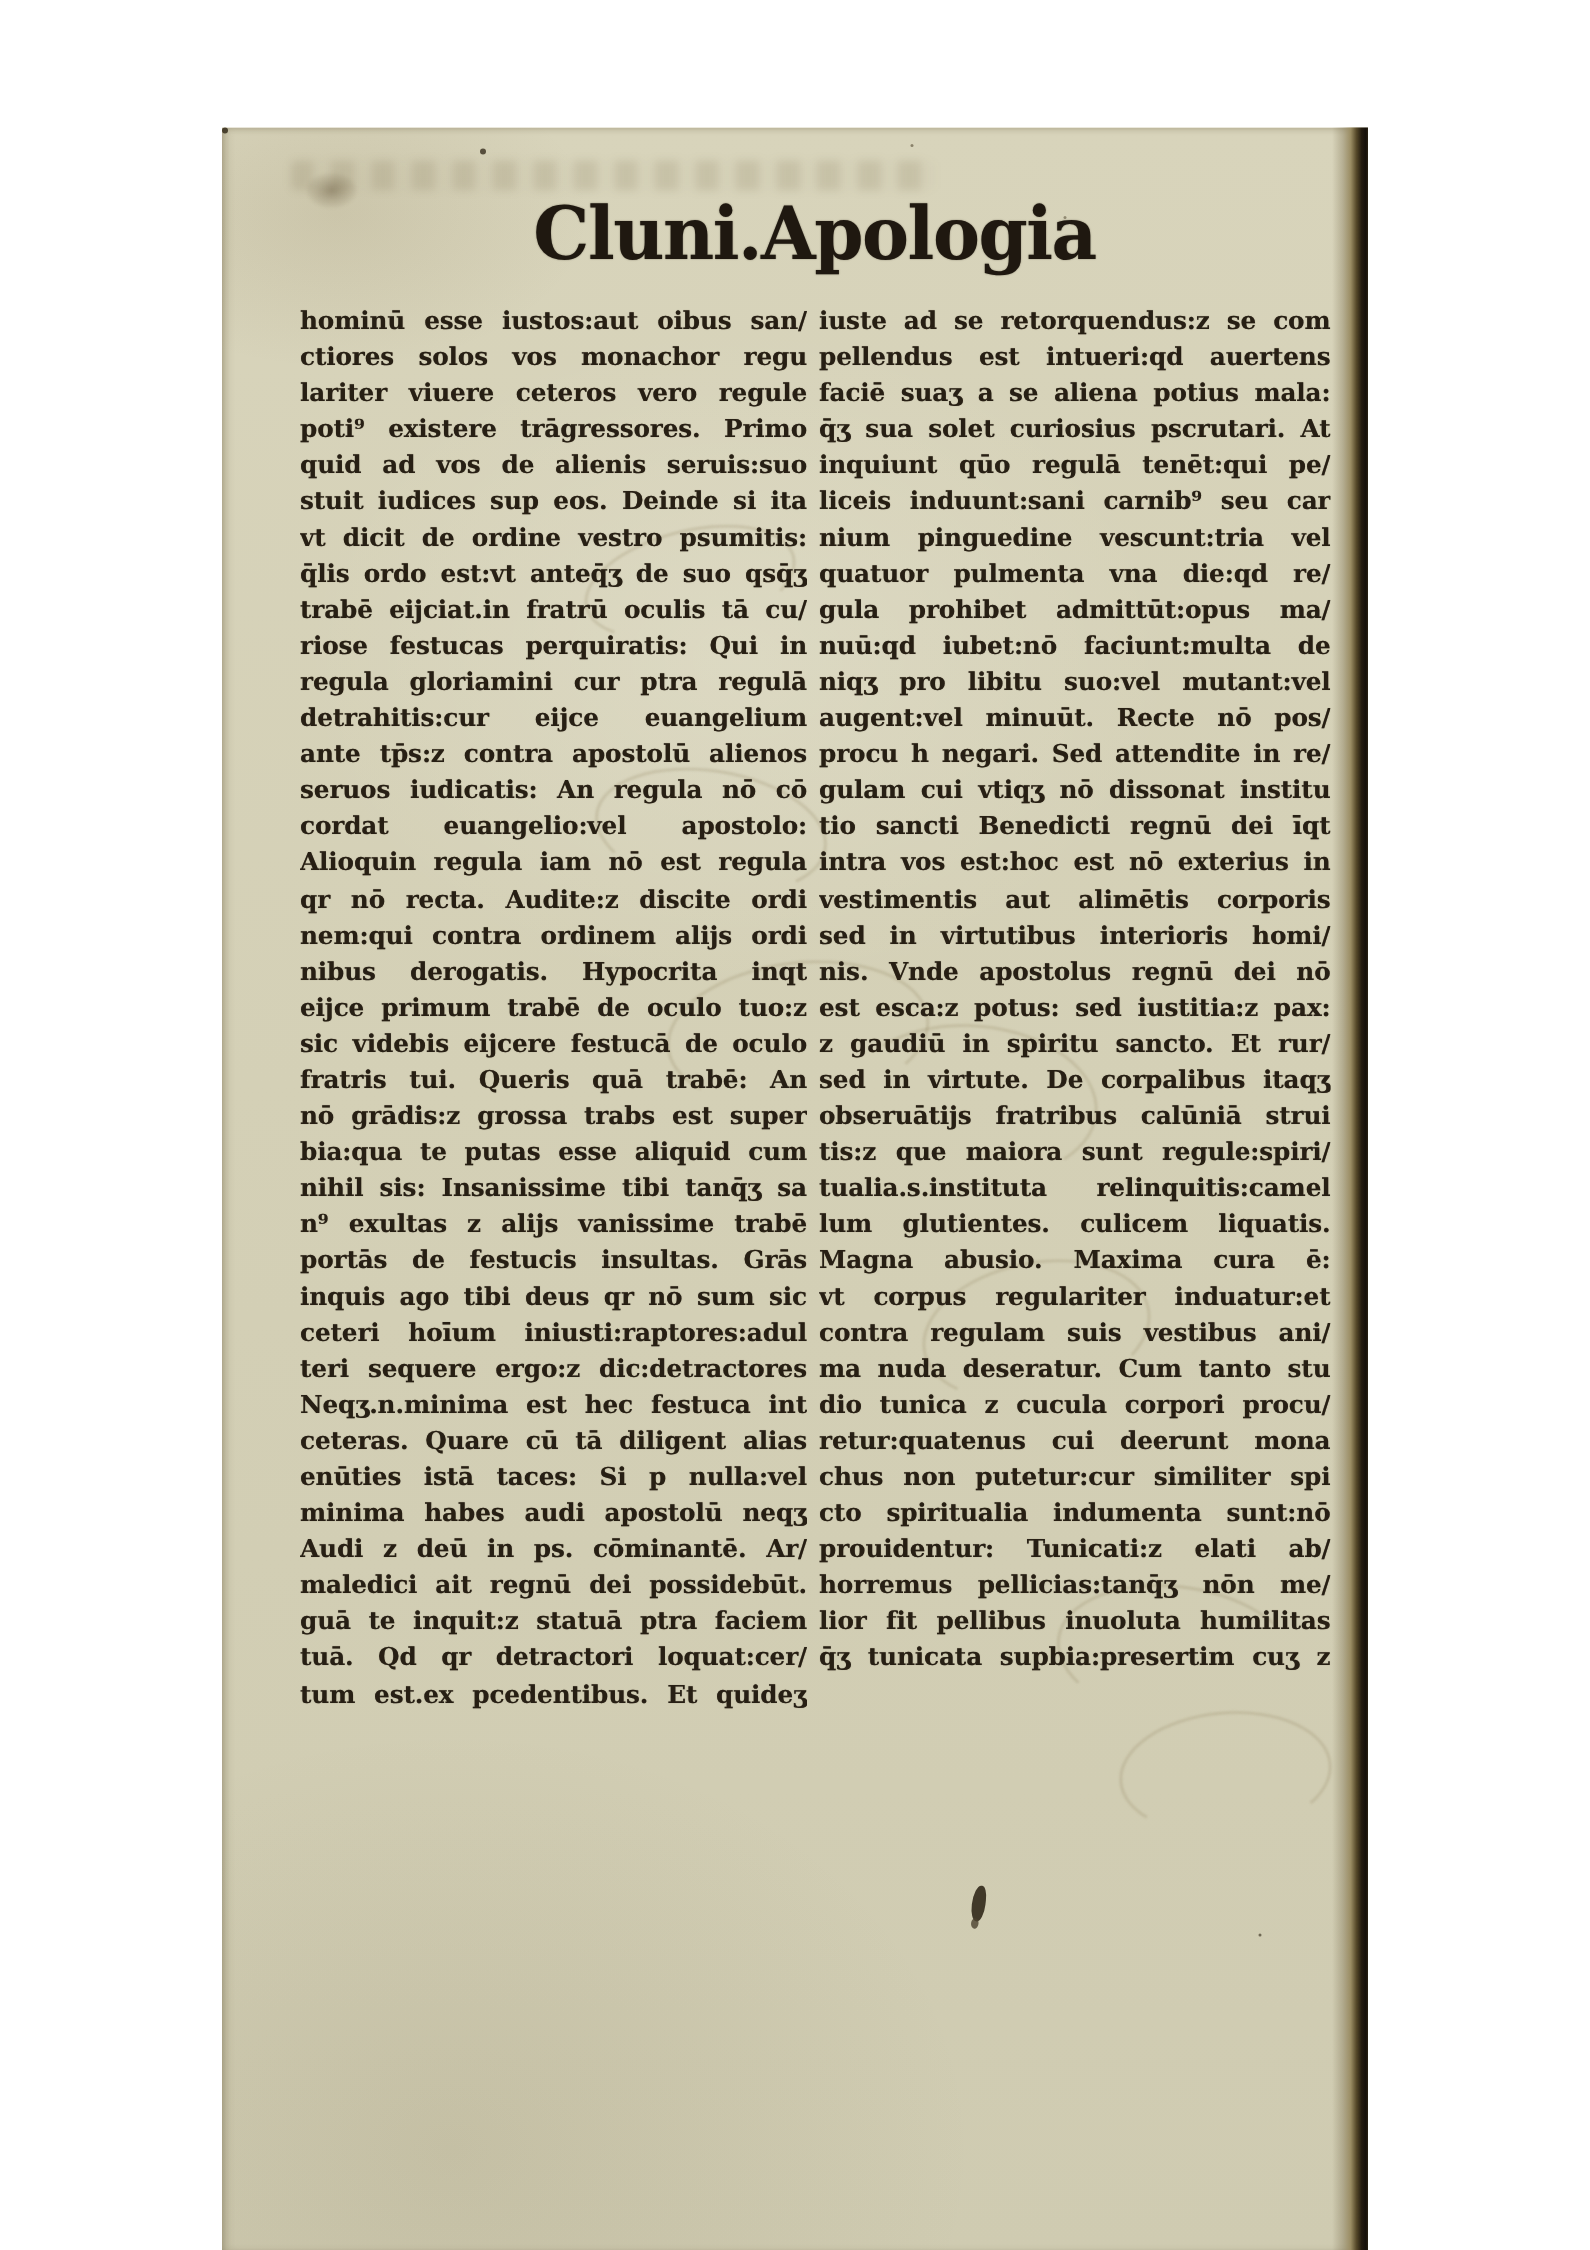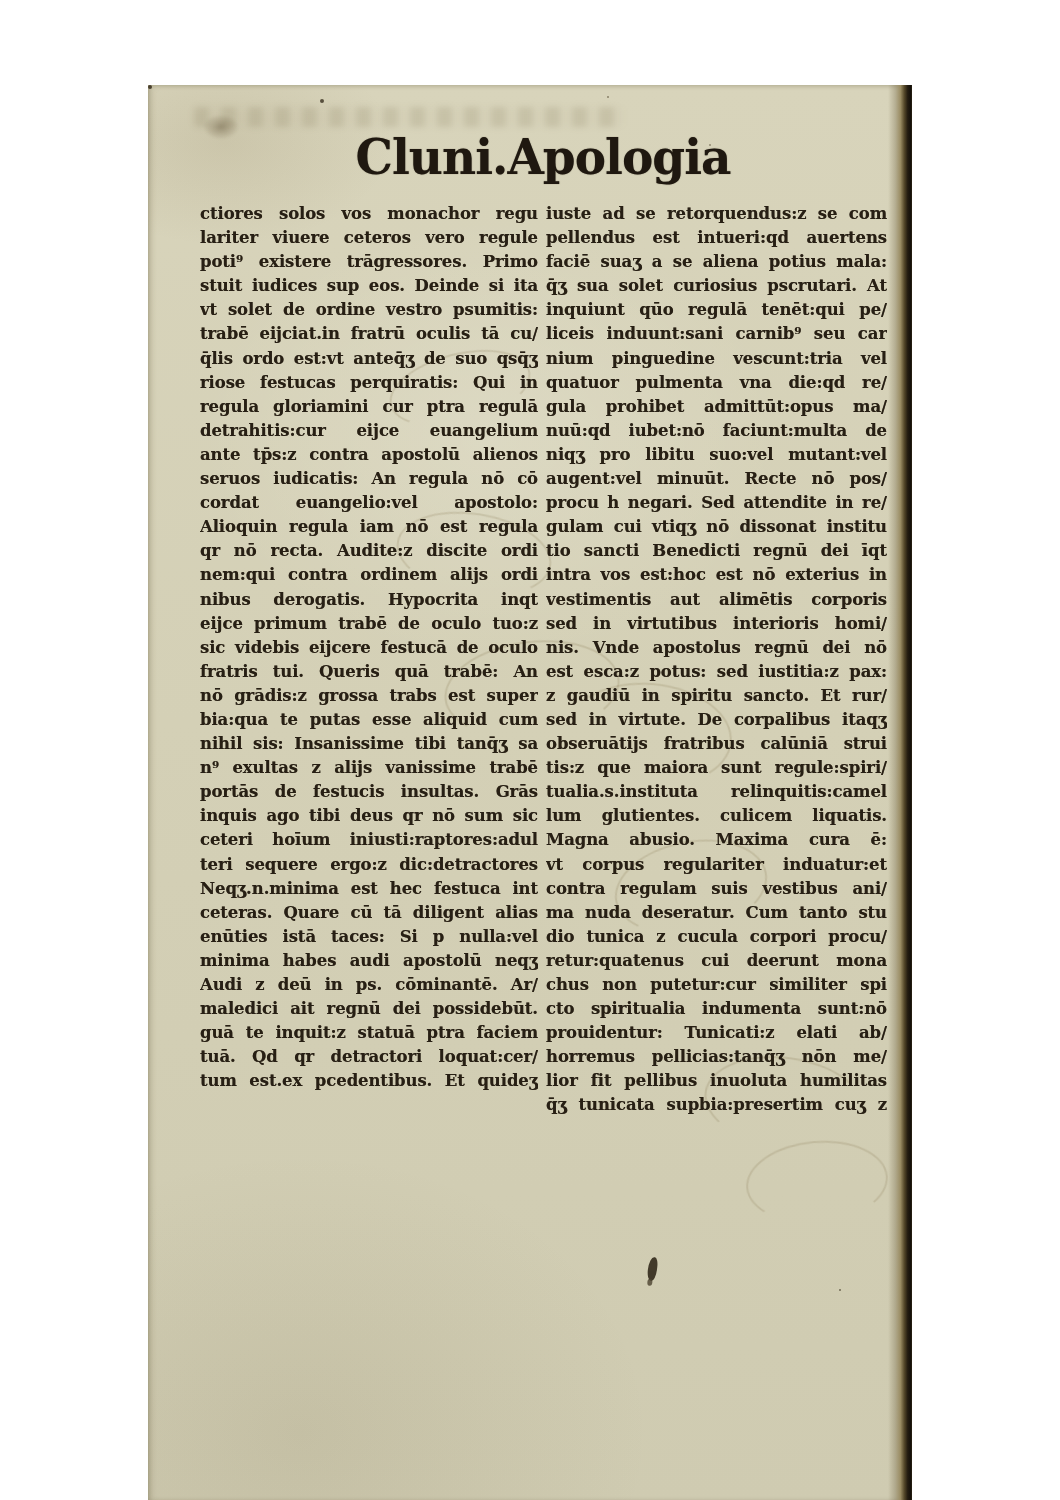--- a/index.html
+++ b/index.html
@@ -110,27 +110,29 @@
     <div class="swirl s2"></div>
     <div class="swirl s3"></div>
     <div class="swirl s4"></div>
     <div class="swirl s5"></div>
     <div class="swirl s6"></div>
     <div class="swirl s7"></div>
 
     <div class="page-title">Cluni.Apologia</div>
 
     <div class="col col-left">
+        <div class="text-line">hominū esse iustos:aut oibus san/</div>
         <div class="text-line">ctiores solos vos monachor regu</div>
         <div class="text-line">lariter viuere ceteros vero regule</div>
         <div class="text-line">poti⁹ existere trāgressores. Primo</div>
+        <div class="text-line">quid ad vos de alienis seruis:suo</div>
         <div class="text-line">stuit iudices sup eos. Deinde si ita</div>
-        <div class="text-line">vt solet de ordine vestro psumitis:</div>
+        <div class="text-line">vt dicit de ordine vestro psumitis:</div>
+        <div class="text-line">q̄lis ordo est:vt anteq̄ʒ de suo qsq̄ʒ</div>
         <div class="text-line">trabē eijciat.in fratrū oculis tā cu/</div>
-        <div class="text-line">q̄lis ordo est:vt anteq̄ʒ de suo qsq̄ʒ</div>
         <div class="text-line">riose festucas perquiratis: Qui in</div>
         <div class="text-line">regula gloriamini cur ptra regulā</div>
         <div class="text-line">detrahitis:cur eijce euangelium</div>
         <div class="text-line">ante tp̄s:z contra apostolū alienos</div>
         <div class="text-line">seruos iudicatis: An regula nō cō</div>
         <div class="text-line">cordat euangelio:vel apostolo:</div>
         <div class="text-line">Alioquin regula iam nō est regula</div>
         <div class="text-line">qr nō recta. Audite:z discite ordi</div>
         <div class="text-line">nem:qui contra ordinem alijs ordi</div>
         <div class="text-line">nibus derogatis. Hypocrita inqt</div>

